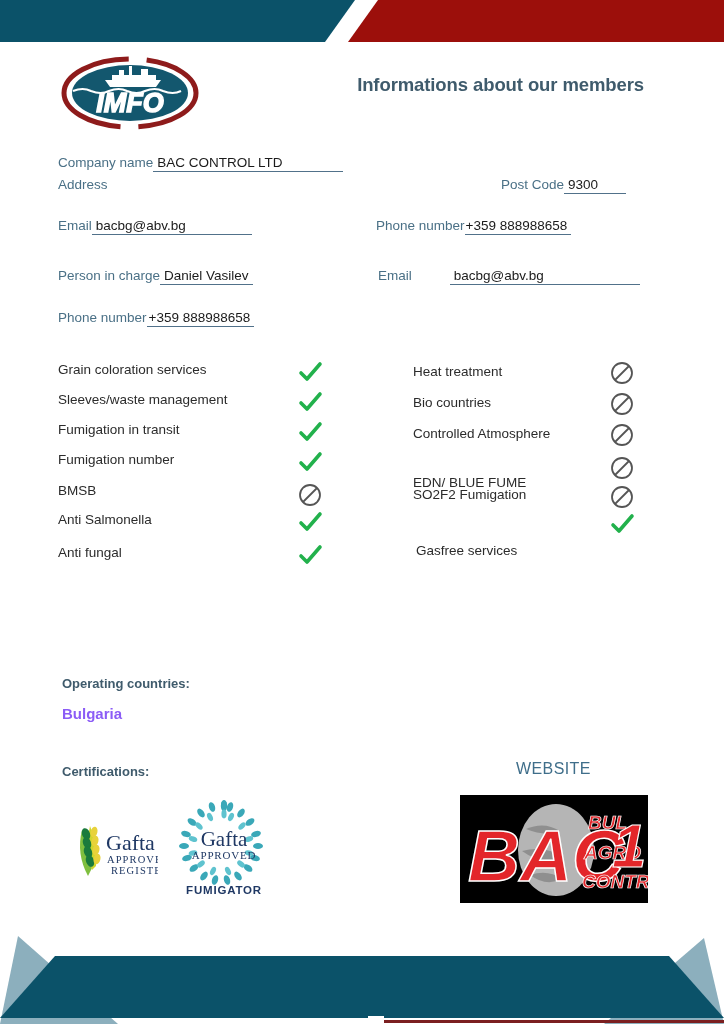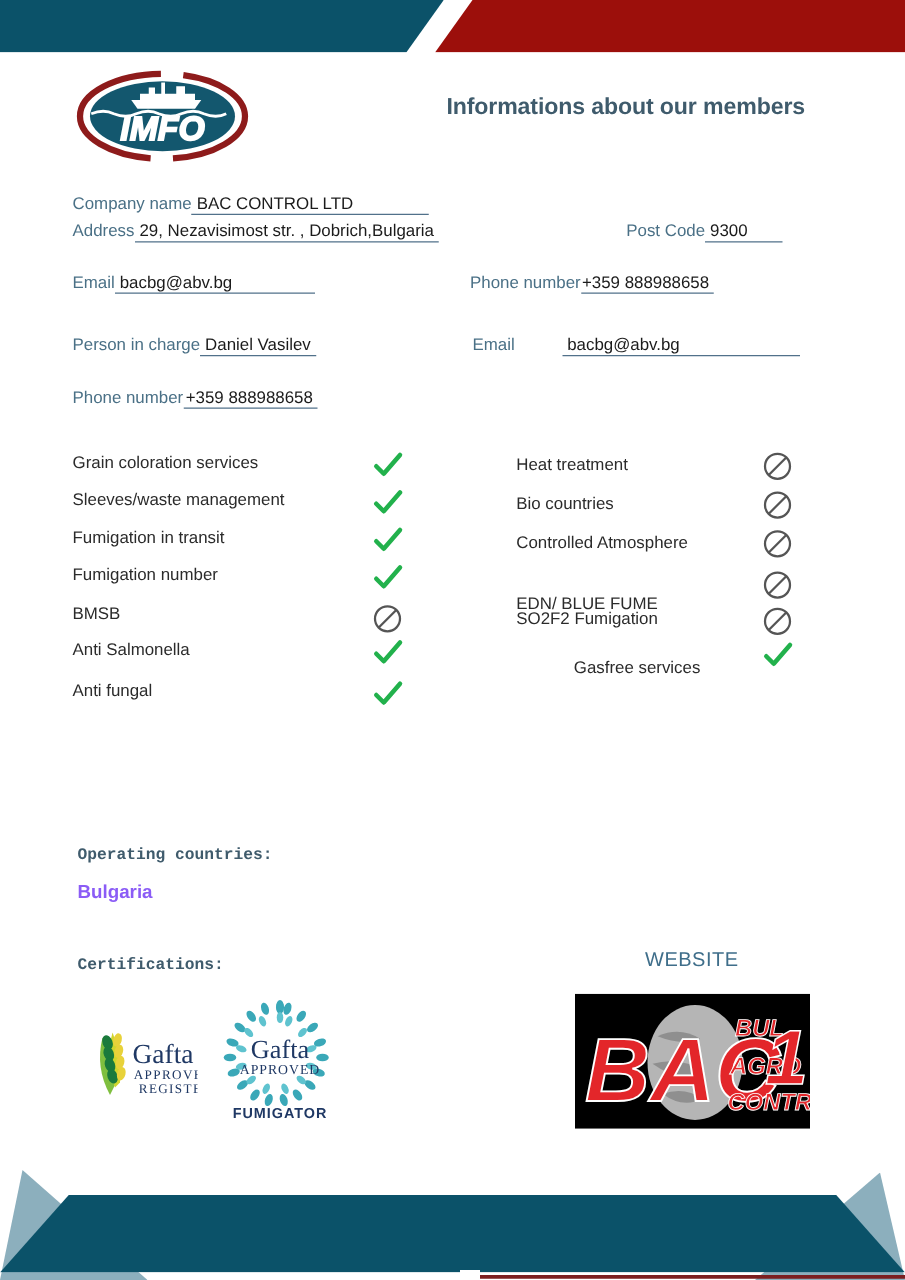--- a/index.html
+++ b/index.html
@@ -45,21 +45,21 @@
 
   
   .svc-col { position: absolute; }
   .svc-row { position: absolute; display: flex; align-items: center; white-space: nowrap; }
   .svc-label { font-size: 13.5px; color: #2b2b2b; }
   .mark { position: absolute; width: 26px; height: 26px; }
   .mark svg { display: block; }
 
   
   .sect-label {
-    position: absolute; color: #3f5b6c; font-size: 13px; font-weight: bold; font-family: Liberation Mono, monospace;
+    position: absolute; color: #3f5b6c; font-size: 13px; font-weight: bold;
   }
   .country {
     position: absolute; color: #8b5cf6; font-size: 15px; font-weight: bold;
   }
   .website-label {
     position: absolute; color: #3f6e8a; font-size: 16px; letter-spacing: 0.4px;
   }
 
   .cert1 { position: absolute; left: 66px; top: 810px; width: 92px; height: 72px; }
   .cert2 { position: absolute; left: 176px; top: 798px; width: 96px; height: 100px; }
@@ -121,21 +121,20 @@
 
   <div class="form">
 
     <div class="frow" style="left:58px; top:15px;">
       <span class="flabel">Company name</span>
       <span class="fvalue" style="min-width:190px;">BAC CONTROL LTD</span>
     </div>
 
     <div class="frow" style="left:58px; top:37px;">
       <span class="flabel">Address</span>
-      <span class="fvalue">29, Nezavisimost str. , Dobrich,Bulgaria</span>
     </div>
 
     <div class="frow" style="left:501px; top:37px;">
       <span class="flabel">Post Code</span>
       <span class="fvalue" style="min-width:62px;">9300</span>
     </div>
 
     <div class="frow" style="left:58px; top:78px;">
       <span class="flabel">Email</span>
       <span class="fvalue" style="min-width:160px;">bacbg@abv.bg</span>
@@ -272,21 +271,21 @@
     <div class="svc-row" style="left:413px; top:487px;">
       <span class="svc-label">SO2F2 Fumigation</span>
     </div>
     <div class="mark" style="left:609px; top:484px;">
       <svg viewBox="0 0 26 26">
           <circle cx="13" cy="13" r="10" fill="none" stroke="#555555" stroke-width="1.8"></circle>
           <line x1="6" y1="20" x2="20" y2="6" stroke="#555555" stroke-width="1.8"></line>
         </svg>
     </div>
 
-    <div class="svc-row" style="left:416px; top:526px;margin-left:43px;">
+    <div class="svc-row" style="left:416px; top:543px;">
       <span class="svc-label">Gasfree services</span>
     </div>
     <div class="mark" style="left:609px; top:511px;">
       <svg viewBox="0 0 26 26">
           <path d="M4 14 L10 20 L23 5" fill="none" stroke="#22b14c" stroke-width="3.6" stroke-linecap="round" stroke-linejoin="round"></path>
         </svg>
     </div>
   </div>
 
   <div class="sect-label" style="left:62px; top:676px;">Operating countries:</div>

